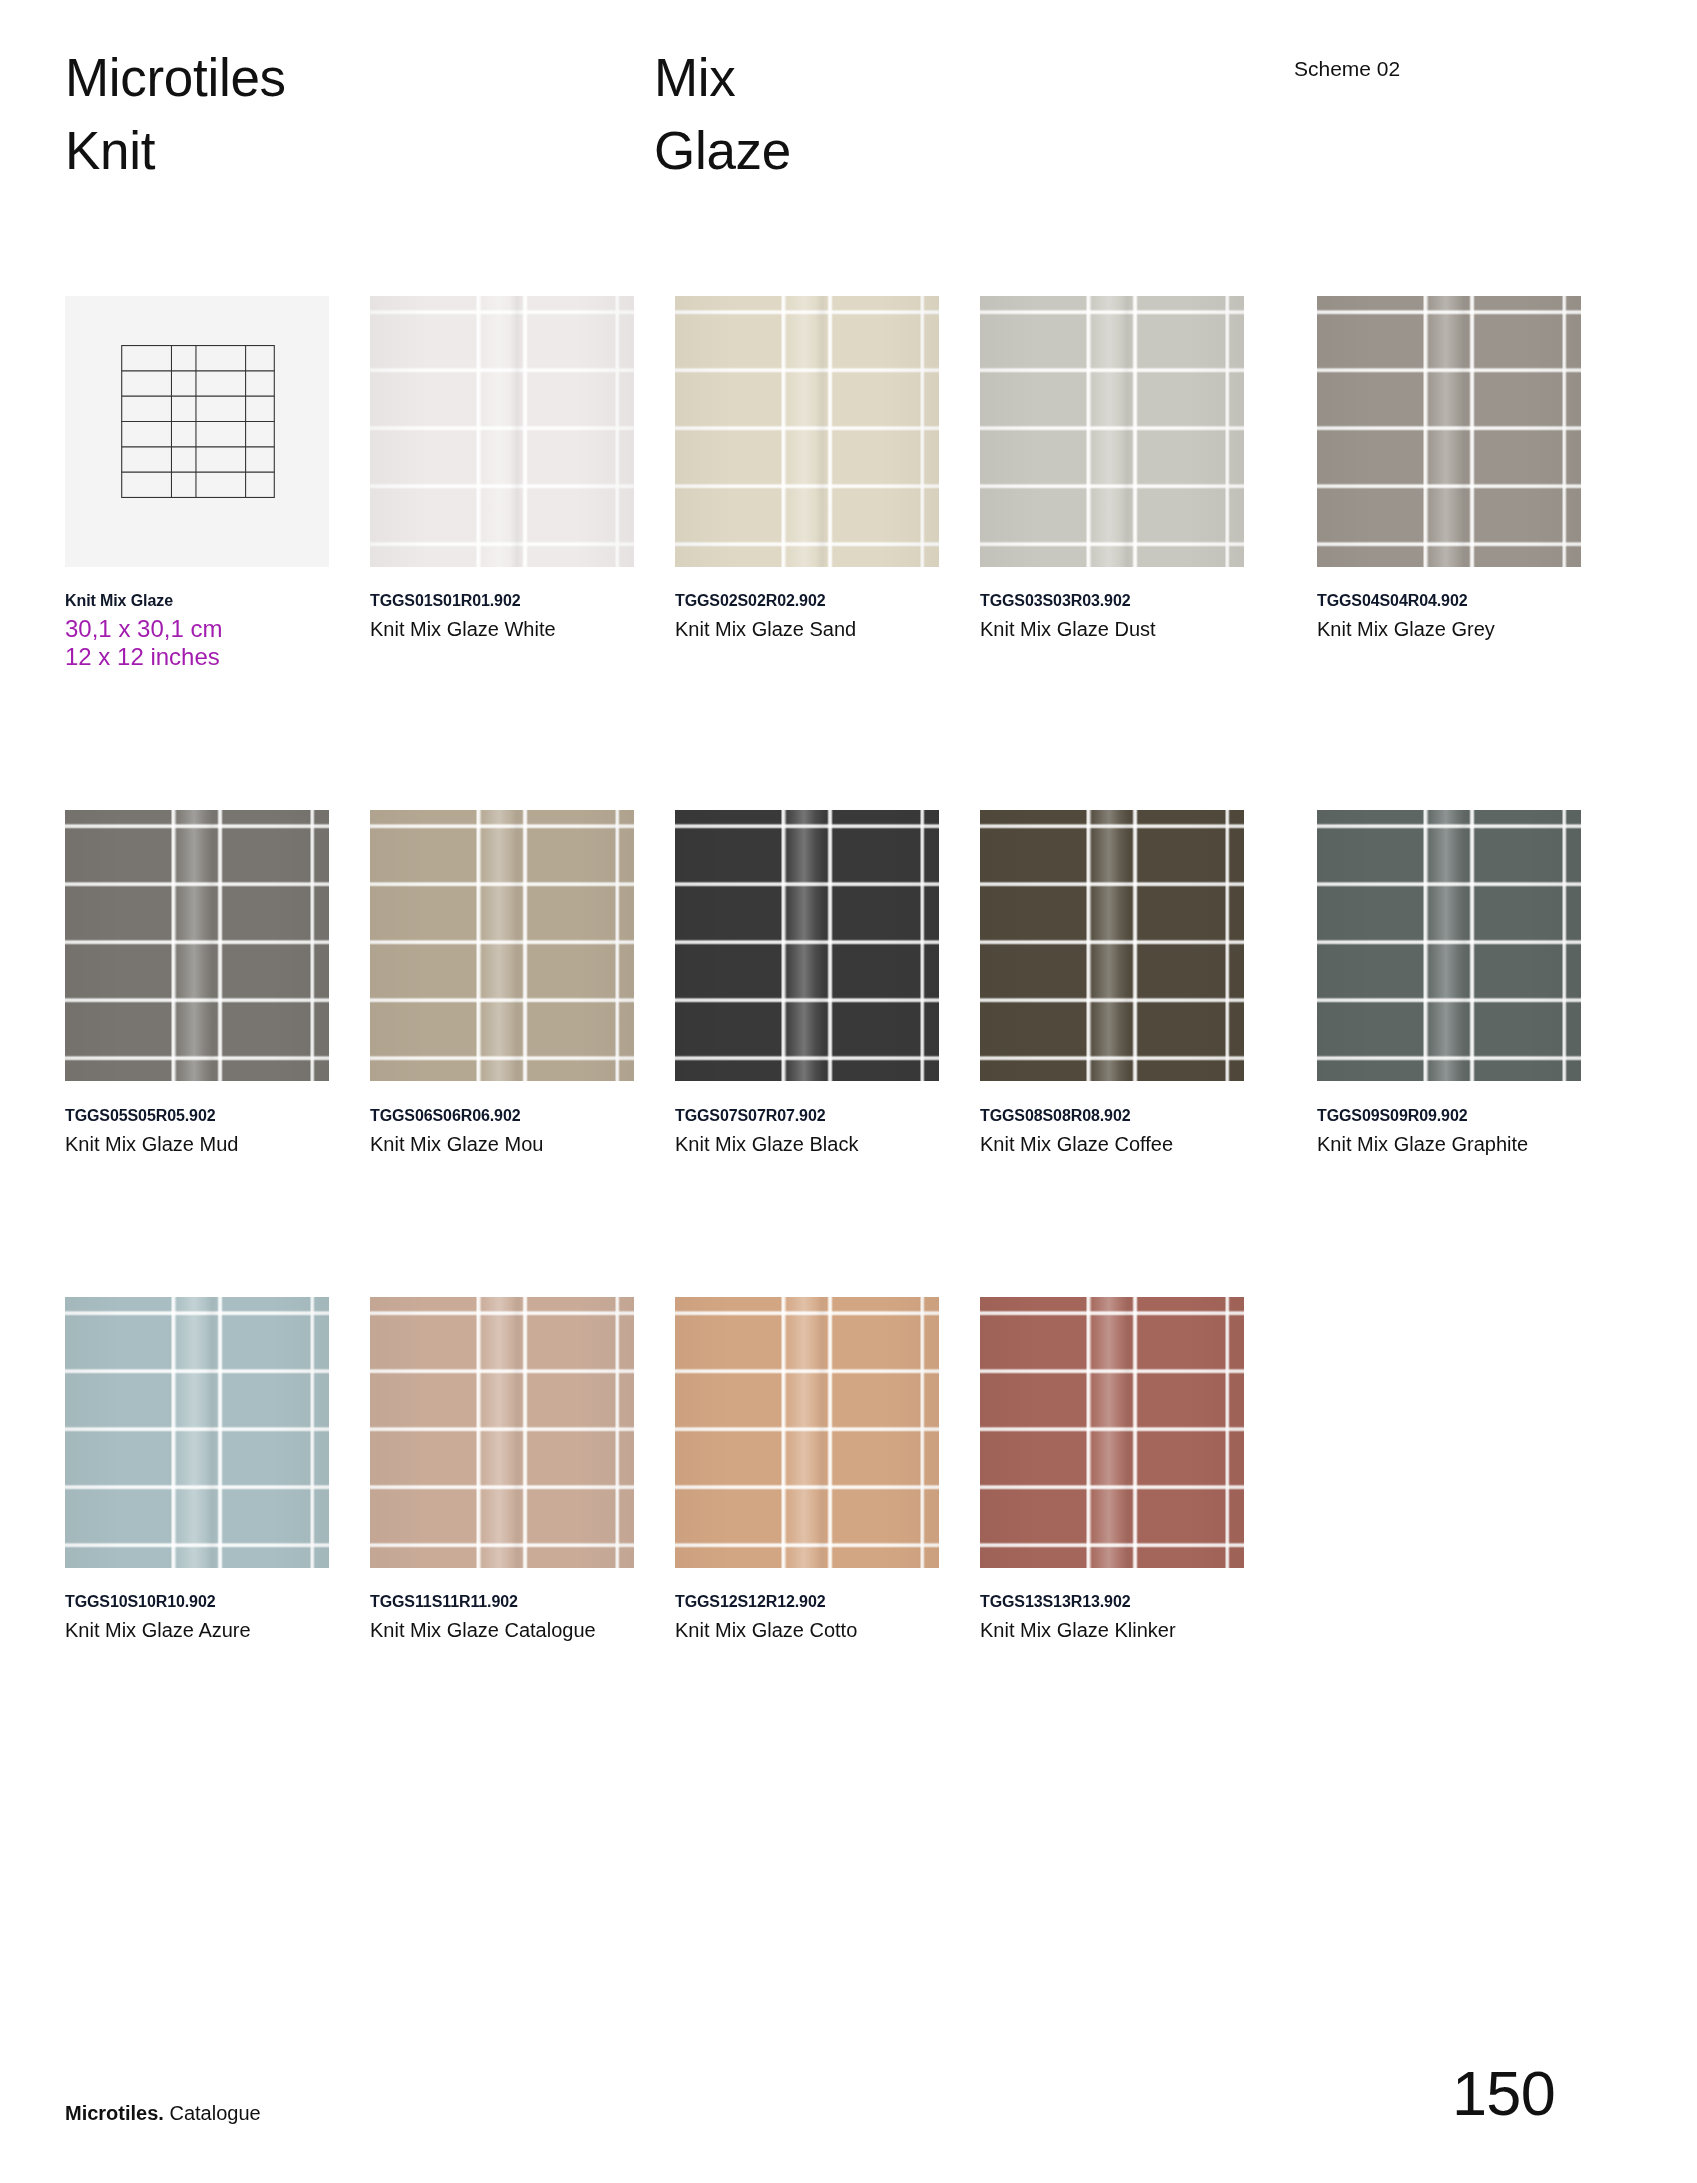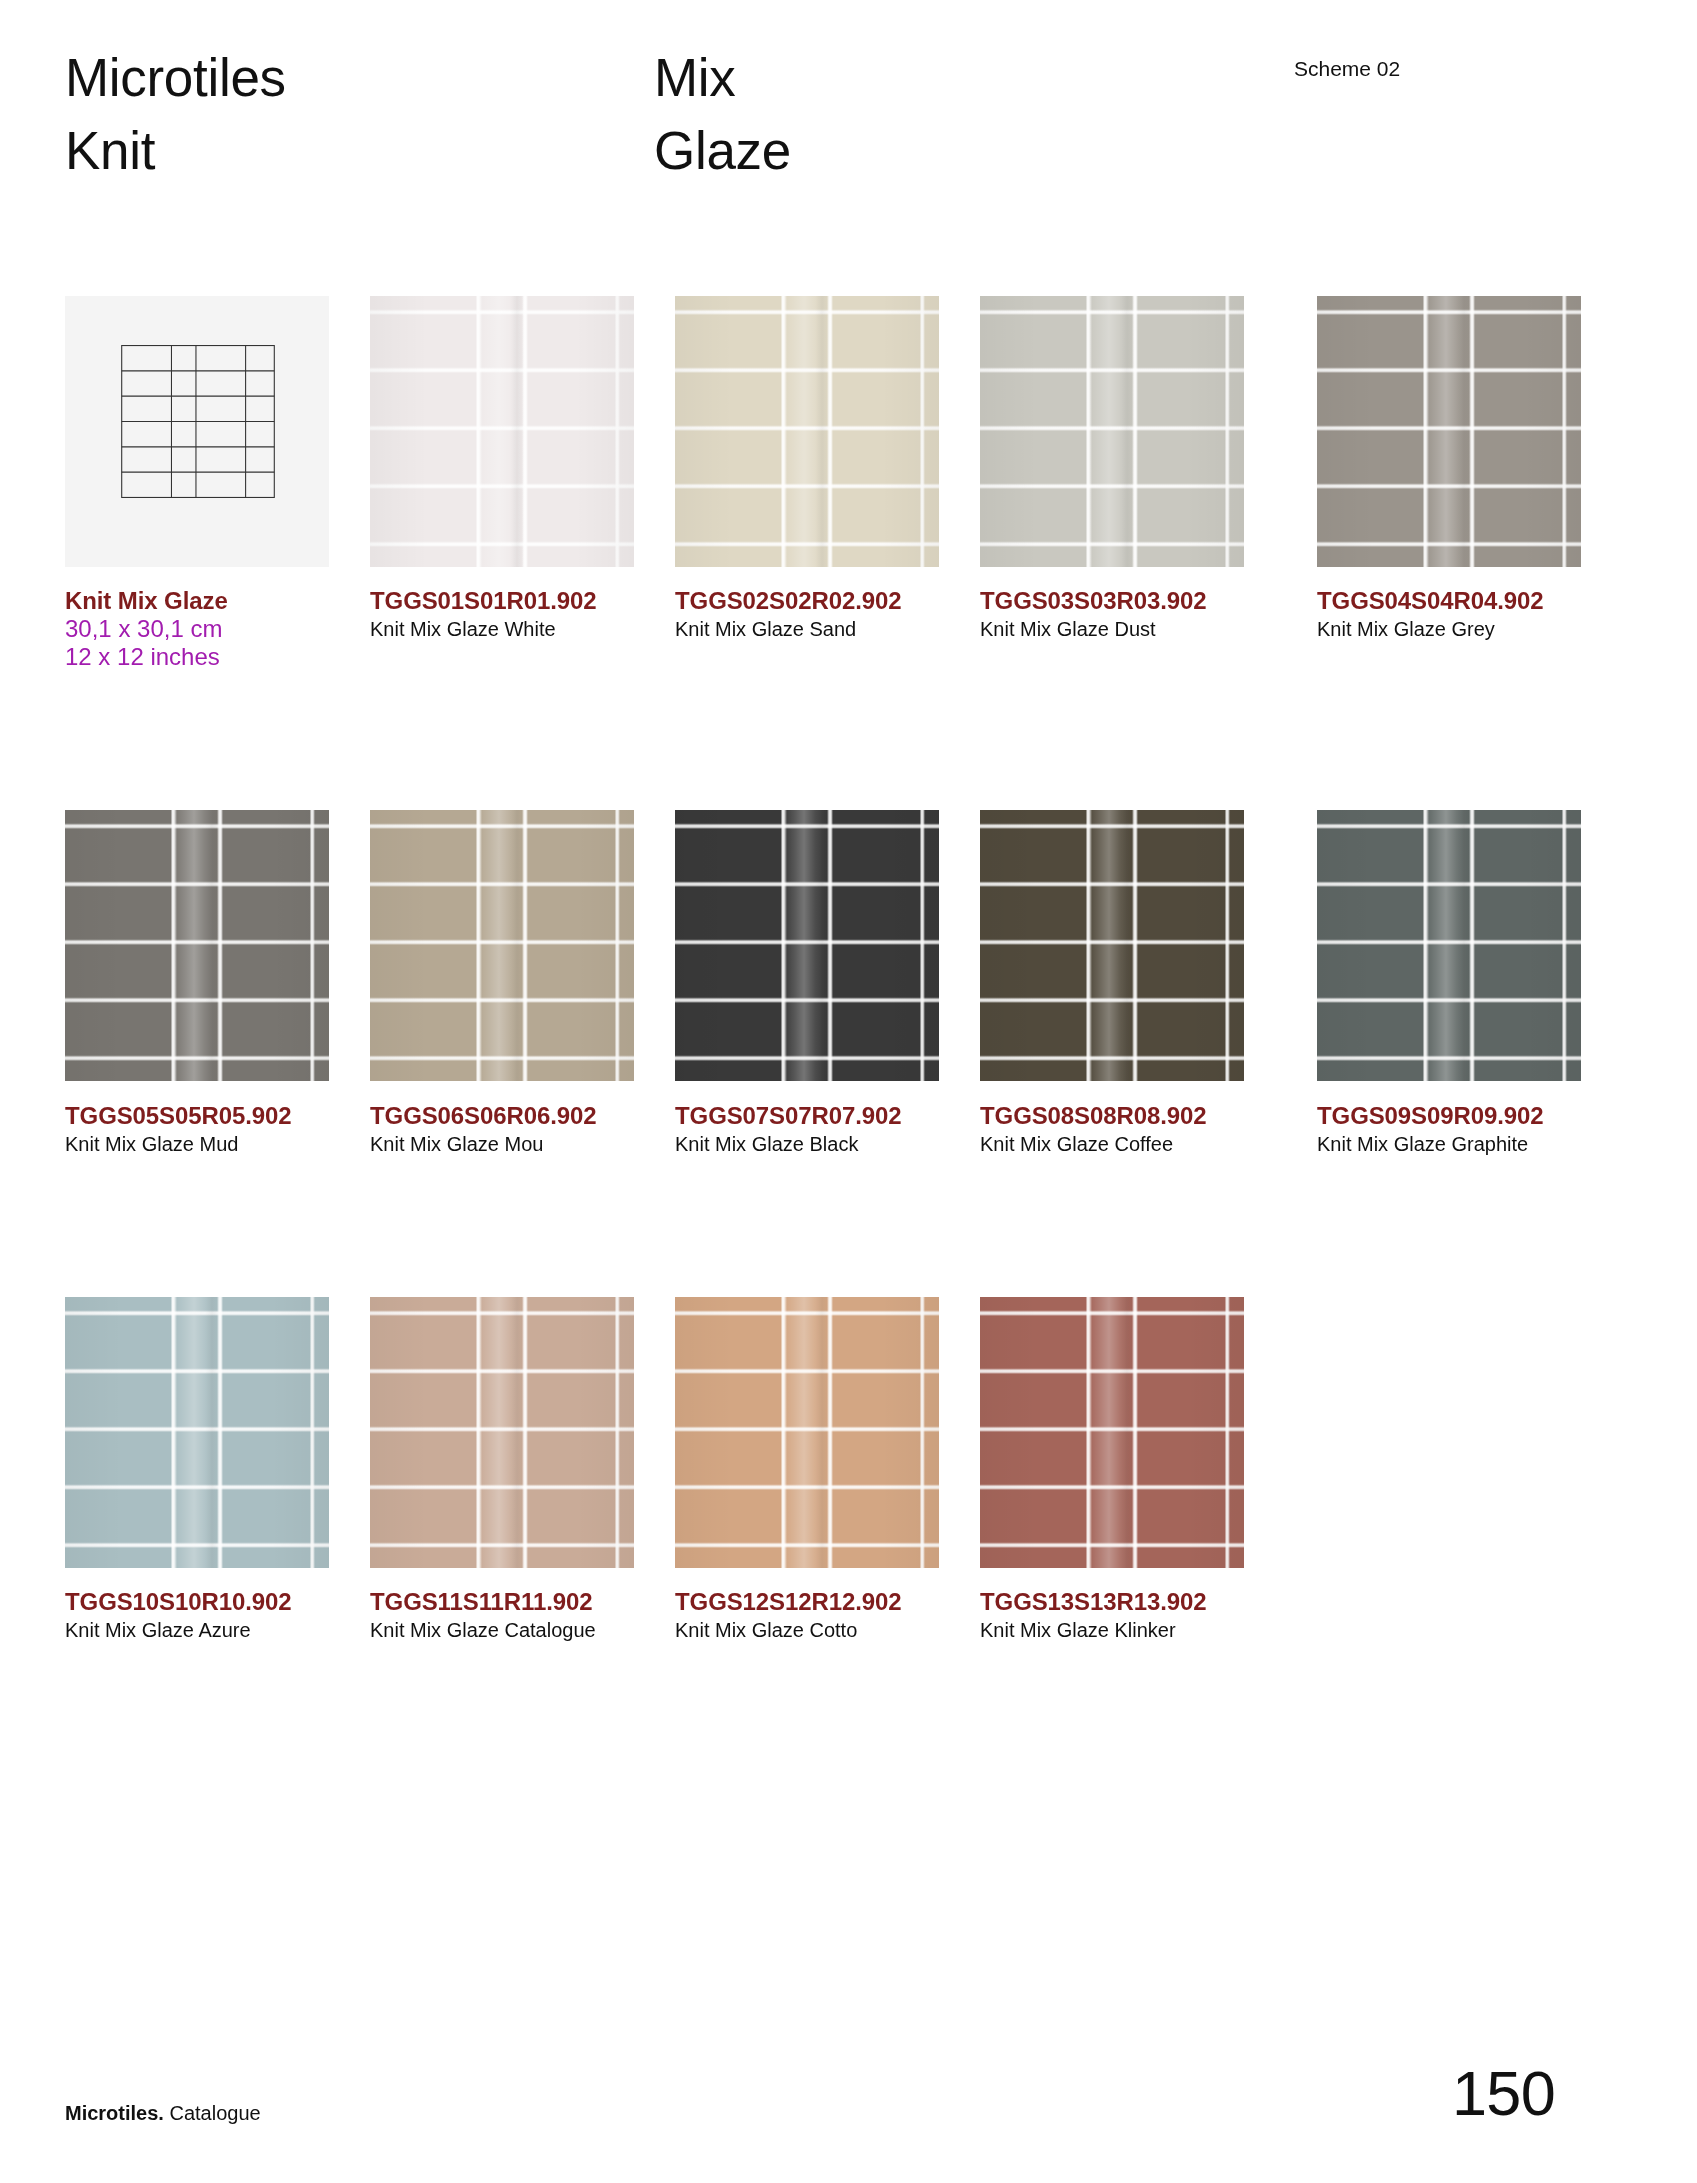--- a/index.html
+++ b/index.html
@@ -122,24 +122,24 @@
       rgba(0,0,0,0) 78%, rgba(0,0,0,0.035) 100%);
   }
 
   
   .diagram-swatch { background: #f4f4f4; }
   .diagram { position: absolute; left: 56px; top: 49px; }
 
   
   .caption { padding-top: 20.4px; width: 272px; }
   .caption .code {
-    font-size: 24px;
+    font-size: 16px;
     font-weight: 700;
     line-height: 28px;
-    color: #7f1d1d;
+    color: #0f172a;
     letter-spacing: -0.1px;
   }
   .caption .name {
     font-size: 20px;
     font-weight: 400;
     line-height: 28px;
     color: #111111;
     max-width: 237px;
   }
   .caption .size {

